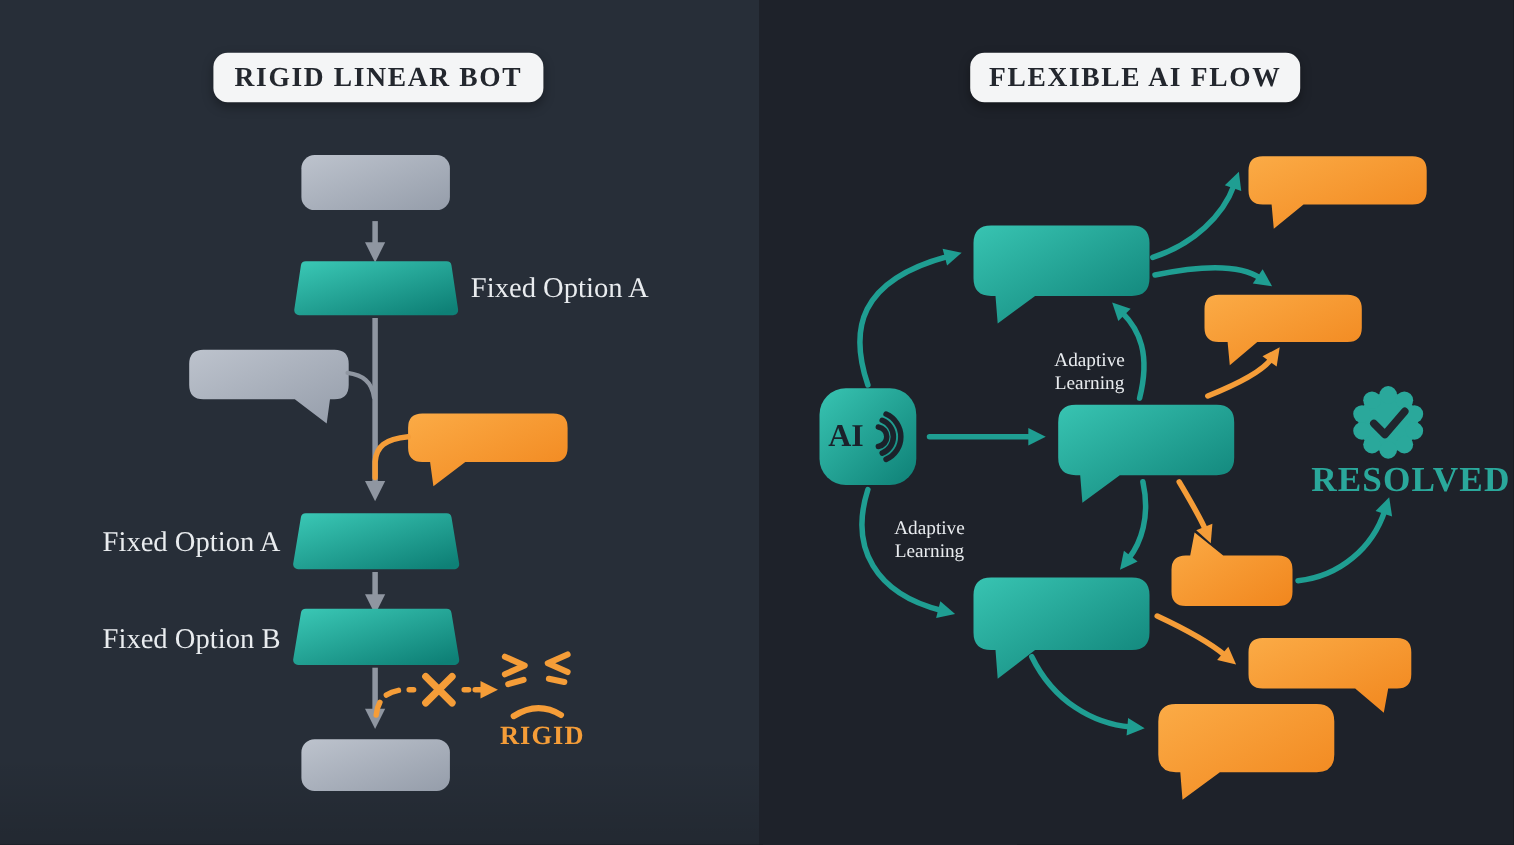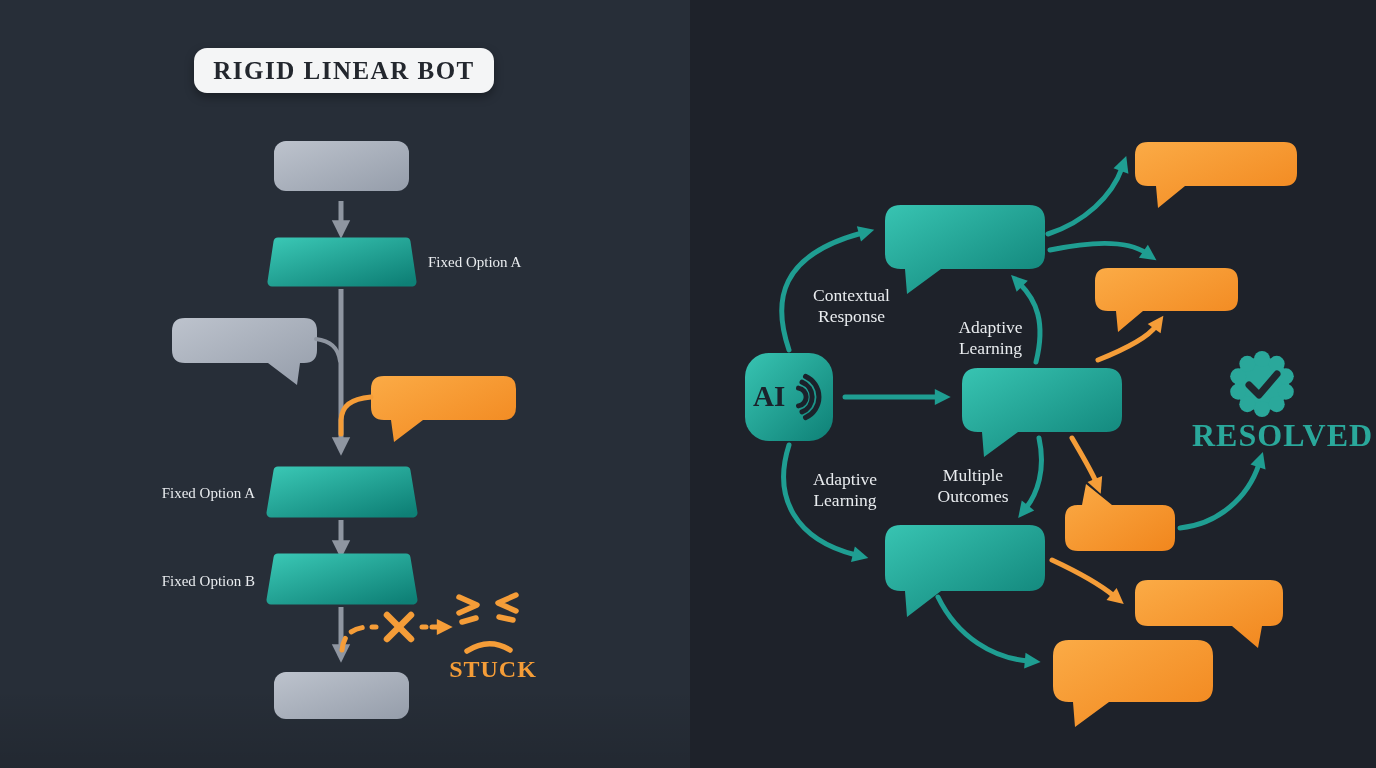--- a/index.html
+++ b/index.html
@@ -13,21 +13,21 @@
     background:linear-gradient(180deg,rgba(0,0,0,0) 0%,rgba(0,0,0,.12) 100%);}
   #right-panel{position:absolute;left:690px;top:0;width:686px;height:768px;background:#1e222a;}
   svg{position:absolute;left:0;top:0;}
   .pill{
     position:absolute;top:48px;width:300px;height:45px;background:#f4f5f6;border-radius:13px;
     display:flex;align-items:center;justify-content:center;
     font-weight:bold;font-size:25px;letter-spacing:1.5px;color:#23272e;
     box-shadow:0 4px 10px rgba(0,0,0,.35);
   }
   .label{position:absolute;color:#e9ecef;font-size:17.5px;line-height:21px;text-align:center;}
-  .optlabel{position:absolute;color:#e9ecef;font-size:15px;line-height:22px;}
+  .optlabel{position:absolute;color:#e9ecef;font-size:26px;line-height:22px;}
   .accent{position:absolute;font-weight:bold;letter-spacing:1px;text-align:center;}
   #stuck-label{left:438px;top:656px;width:110px;font-size:24px;color:#f59d38;}
   #resolved-label{left:1192px;top:417px;width:140px;font-size:32px;color:#2aa89b;}
   #ai-glyph{left:753px;top:380px;width:42px;position:absolute;text-align:left;
     font-weight:bold;font-size:29px;color:#1b222b;letter-spacing:0px;}
 </style>
 </head>
 <body>
 
 <div id="stage">
@@ -154,38 +154,31 @@
         <circle cx="-14.7" cy="-20.2" r="8"></circle>
           <circle cx="0" cy="-25" r="8"></circle>
         <circle cx="14.7" cy="-20.2" r="8"></circle>
           <circle cx="23.8" cy="-7.7" r="8"></circle>
       </g>
       <path d="M -13,1 L -3,11 L 15,-10" fill="none" stroke="#20262e" stroke-width="7" stroke-linecap="round" stroke-linejoin="round"></path>
     </g>
   </svg>
 
   <div class="pill" style="left:194px;">RIGID LINEAR BOT</div>
+  <div class="pill" style="left:882px;">FLEXIBLE AI FLOW</div>
 
   <div class="optlabel" style="left:428px;top:251px;">Fixed Option A</div>
   <div class="optlabel" style="left:90px;top:482px;width:165px;text-align:right;">Fixed Option A</div>
   <div class="optlabel" style="left:90px;top:570px;width:165px;text-align:right;">Fixed Option B</div>
-  <div class="accent" id="stuck-label">STUCK</div>
+  <div class="accent" id="stuck-label">RIGID</div>
 
   <div id="ai-glyph">AI</div>
 
-  <div class="label" style="left:794px;top:285px;width:115px;">
-    <div>Contextual</div>
-    <div>Response</div>
-  </div>
   <div class="label" style="left:938px;top:317px;width:105px;">
     <div>Adaptive</div>
     <div>Learning</div>
   </div>
   <div class="label" style="left:795px;top:469px;width:100px;">
     <div>Adaptive</div>
     <div>Learning</div>
   </div>
-  <div class="label" style="left:916px;top:465px;width:114px;">
-    <div>Multiple</div>
-    <div>Outcomes</div>
-  </div>
   <div class="accent" id="resolved-label">RESOLVED</div>
 </div>
 
 </body></html>

